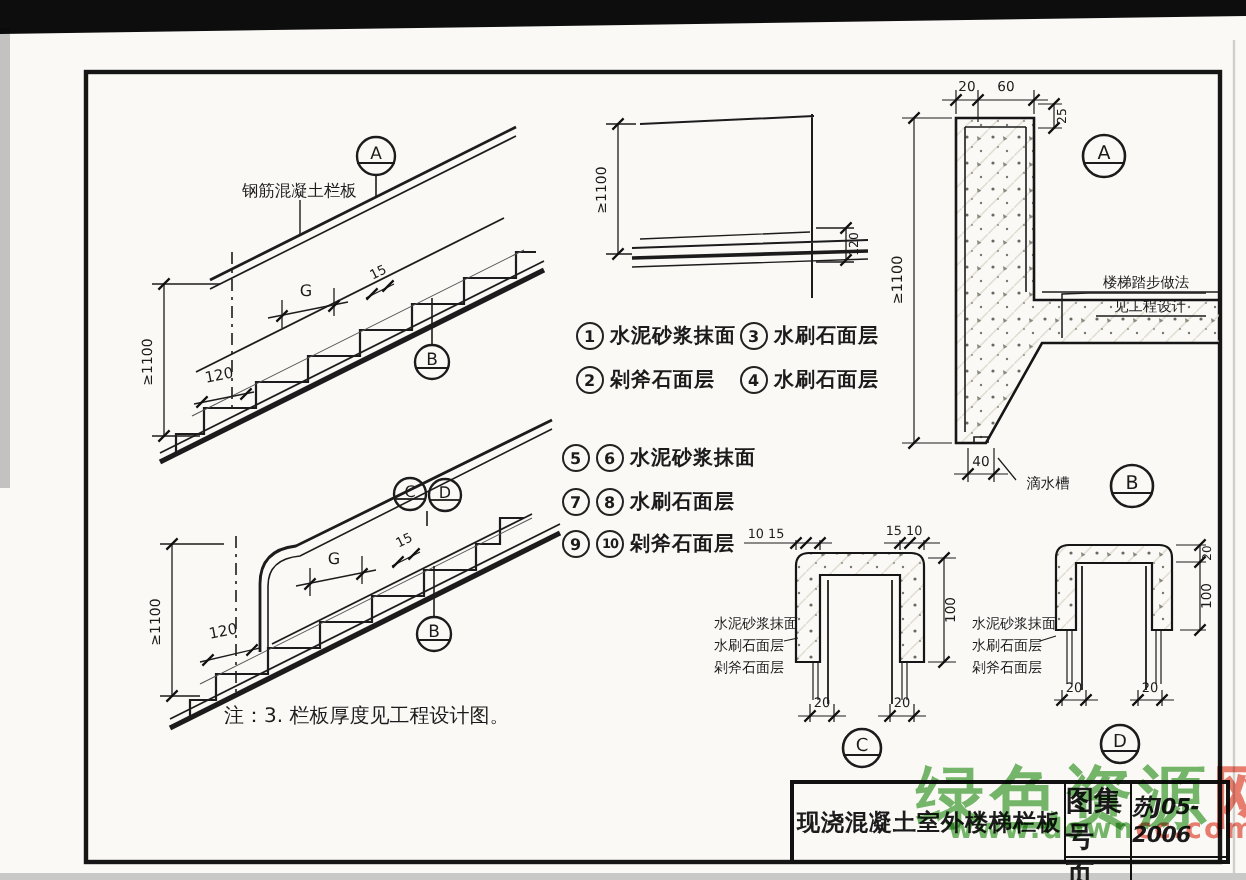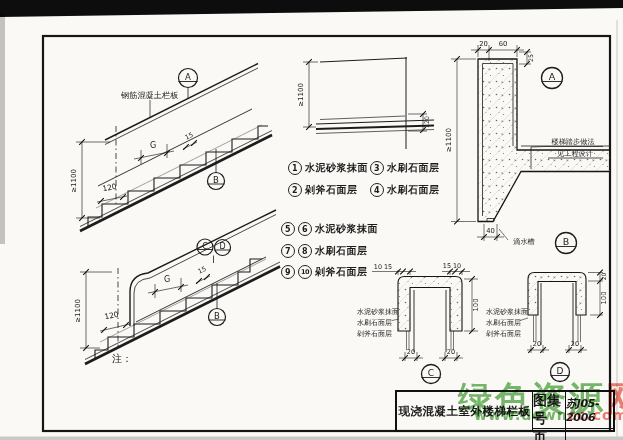--- a/index.html
+++ b/index.html
@@ -231,20 +231,21 @@
 </div>
 <div class="legend-row" style="left:281px;top:265px;">
   <span class="cnum">9</span>
   <span class="cnum wide">10</span>
   <span>剁斧石面层</span>
 </div>
 
 <div class="notes">
   <span class="prefix">注：</span>
   <div class="nlist">
+    <div class="nitem">3. 栏板厚度见工程设计图。</div>
   </div>
 </div>
 
 <div class="tb">
   <div class="tb-title">现浇混凝土室外楼梯栏板</div>
   <div class="tb-right">
     <div class="tb-cell tb-albl">图集号</div>
     <div class="tb-cell tb-ano">苏J05-2006</div>
     <div class="tb-cell tb-plbl">页 次</div>
     <div class="tb-cell tb-pno">22</div>

